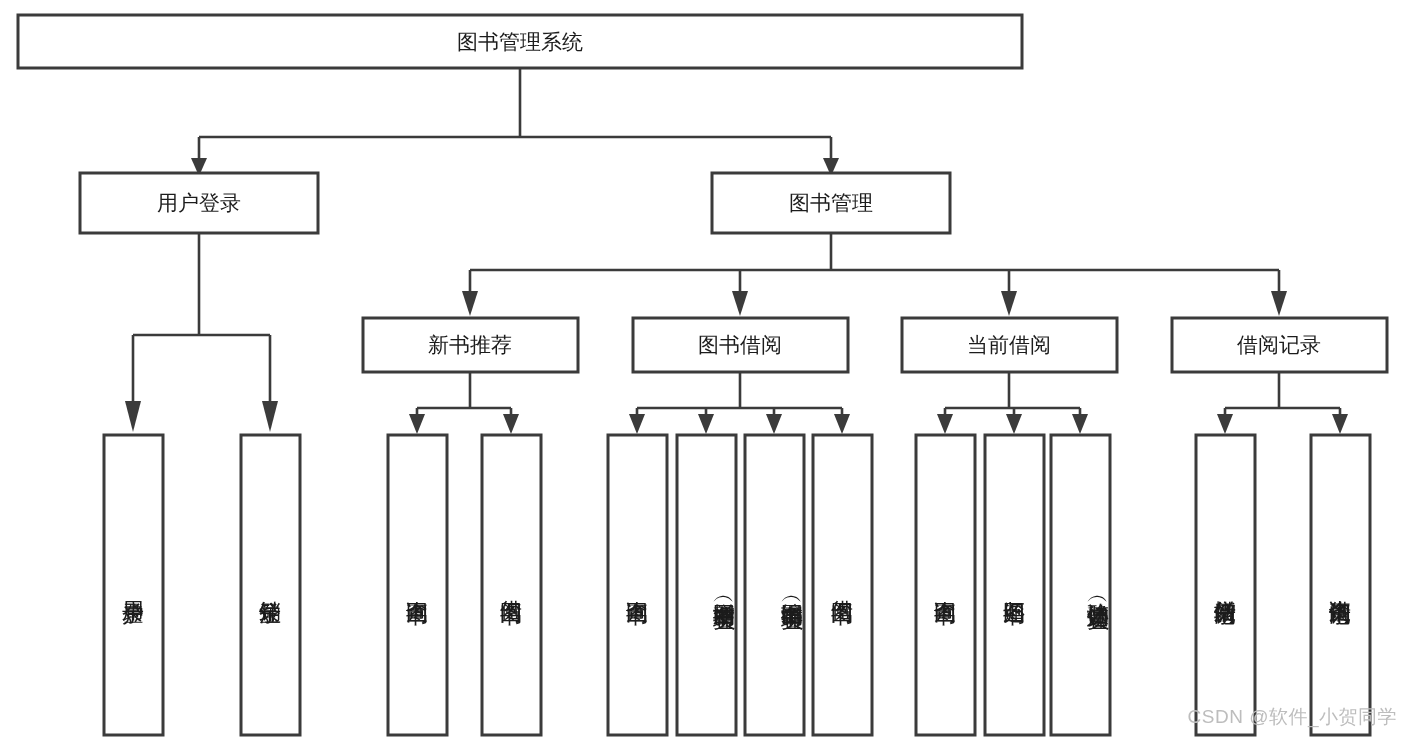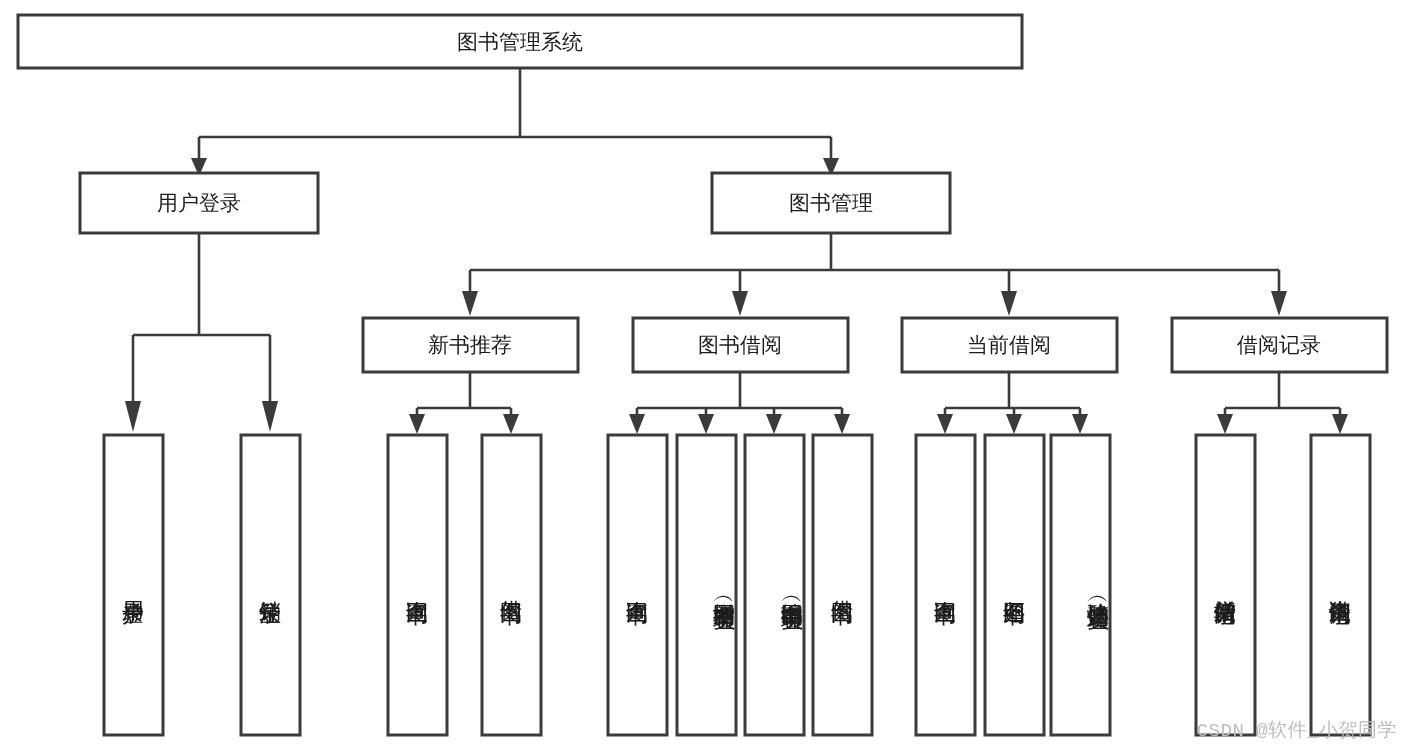--- a/index.html
+++ b/index.html
@@ -60,22 +60,22 @@
     display: flex;
     align-items: center;
     justify-content: center;
     text-align: center;
     white-space: nowrap;
     pointer-events: none;
   }
   .watermark {
     position: absolute;
     right: 8px;
-    bottom: 4px;
-    font-family: Liberation Mono, monospace;
+    bottom: 17px;
+    font-family: Liberation Sans, sans-serif;
     font-size: 19px;
     color: #bdbdbd;
     letter-spacing: 0.5px;
     white-space: nowrap;
     text-align: right;
   }
 </style>
 </head>
 <body>
 

